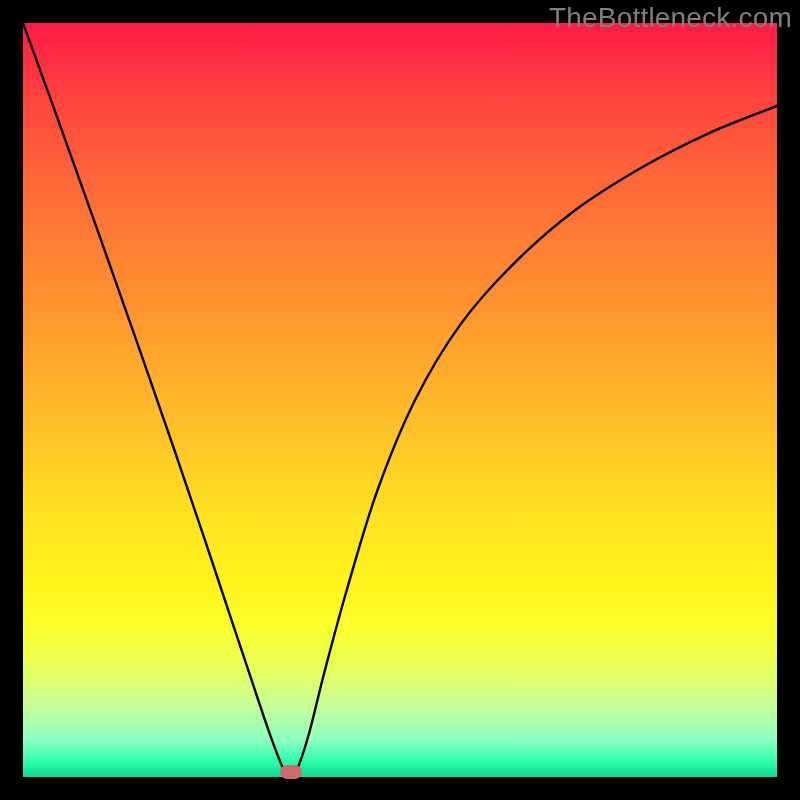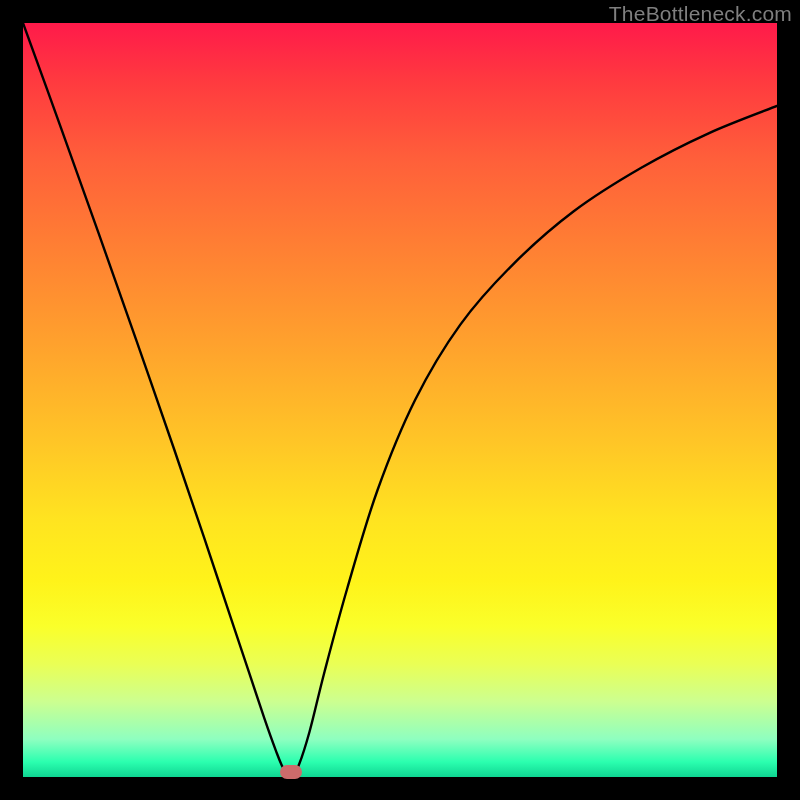--- a/index.html
+++ b/index.html
@@ -47,21 +47,21 @@
     height: 14px;
     background: #cc6b6b;
     border-radius: 7px;
     transform: translate(-50%, -50%);
   }
   .watermark {
     position: absolute;
     top: 2px;
     right: 8px;
     color: #7f7f7f;
-    font-size: 21px;
+    font-size: 28px;
     font-weight: 500;
     letter-spacing: 0.2px;
   }
 </style>
 </head>
 <body>
 
 <div class="frame"></div>
 
 <svg class="curve" viewBox="0 0 754 754" preserveAspectRatio="none">

